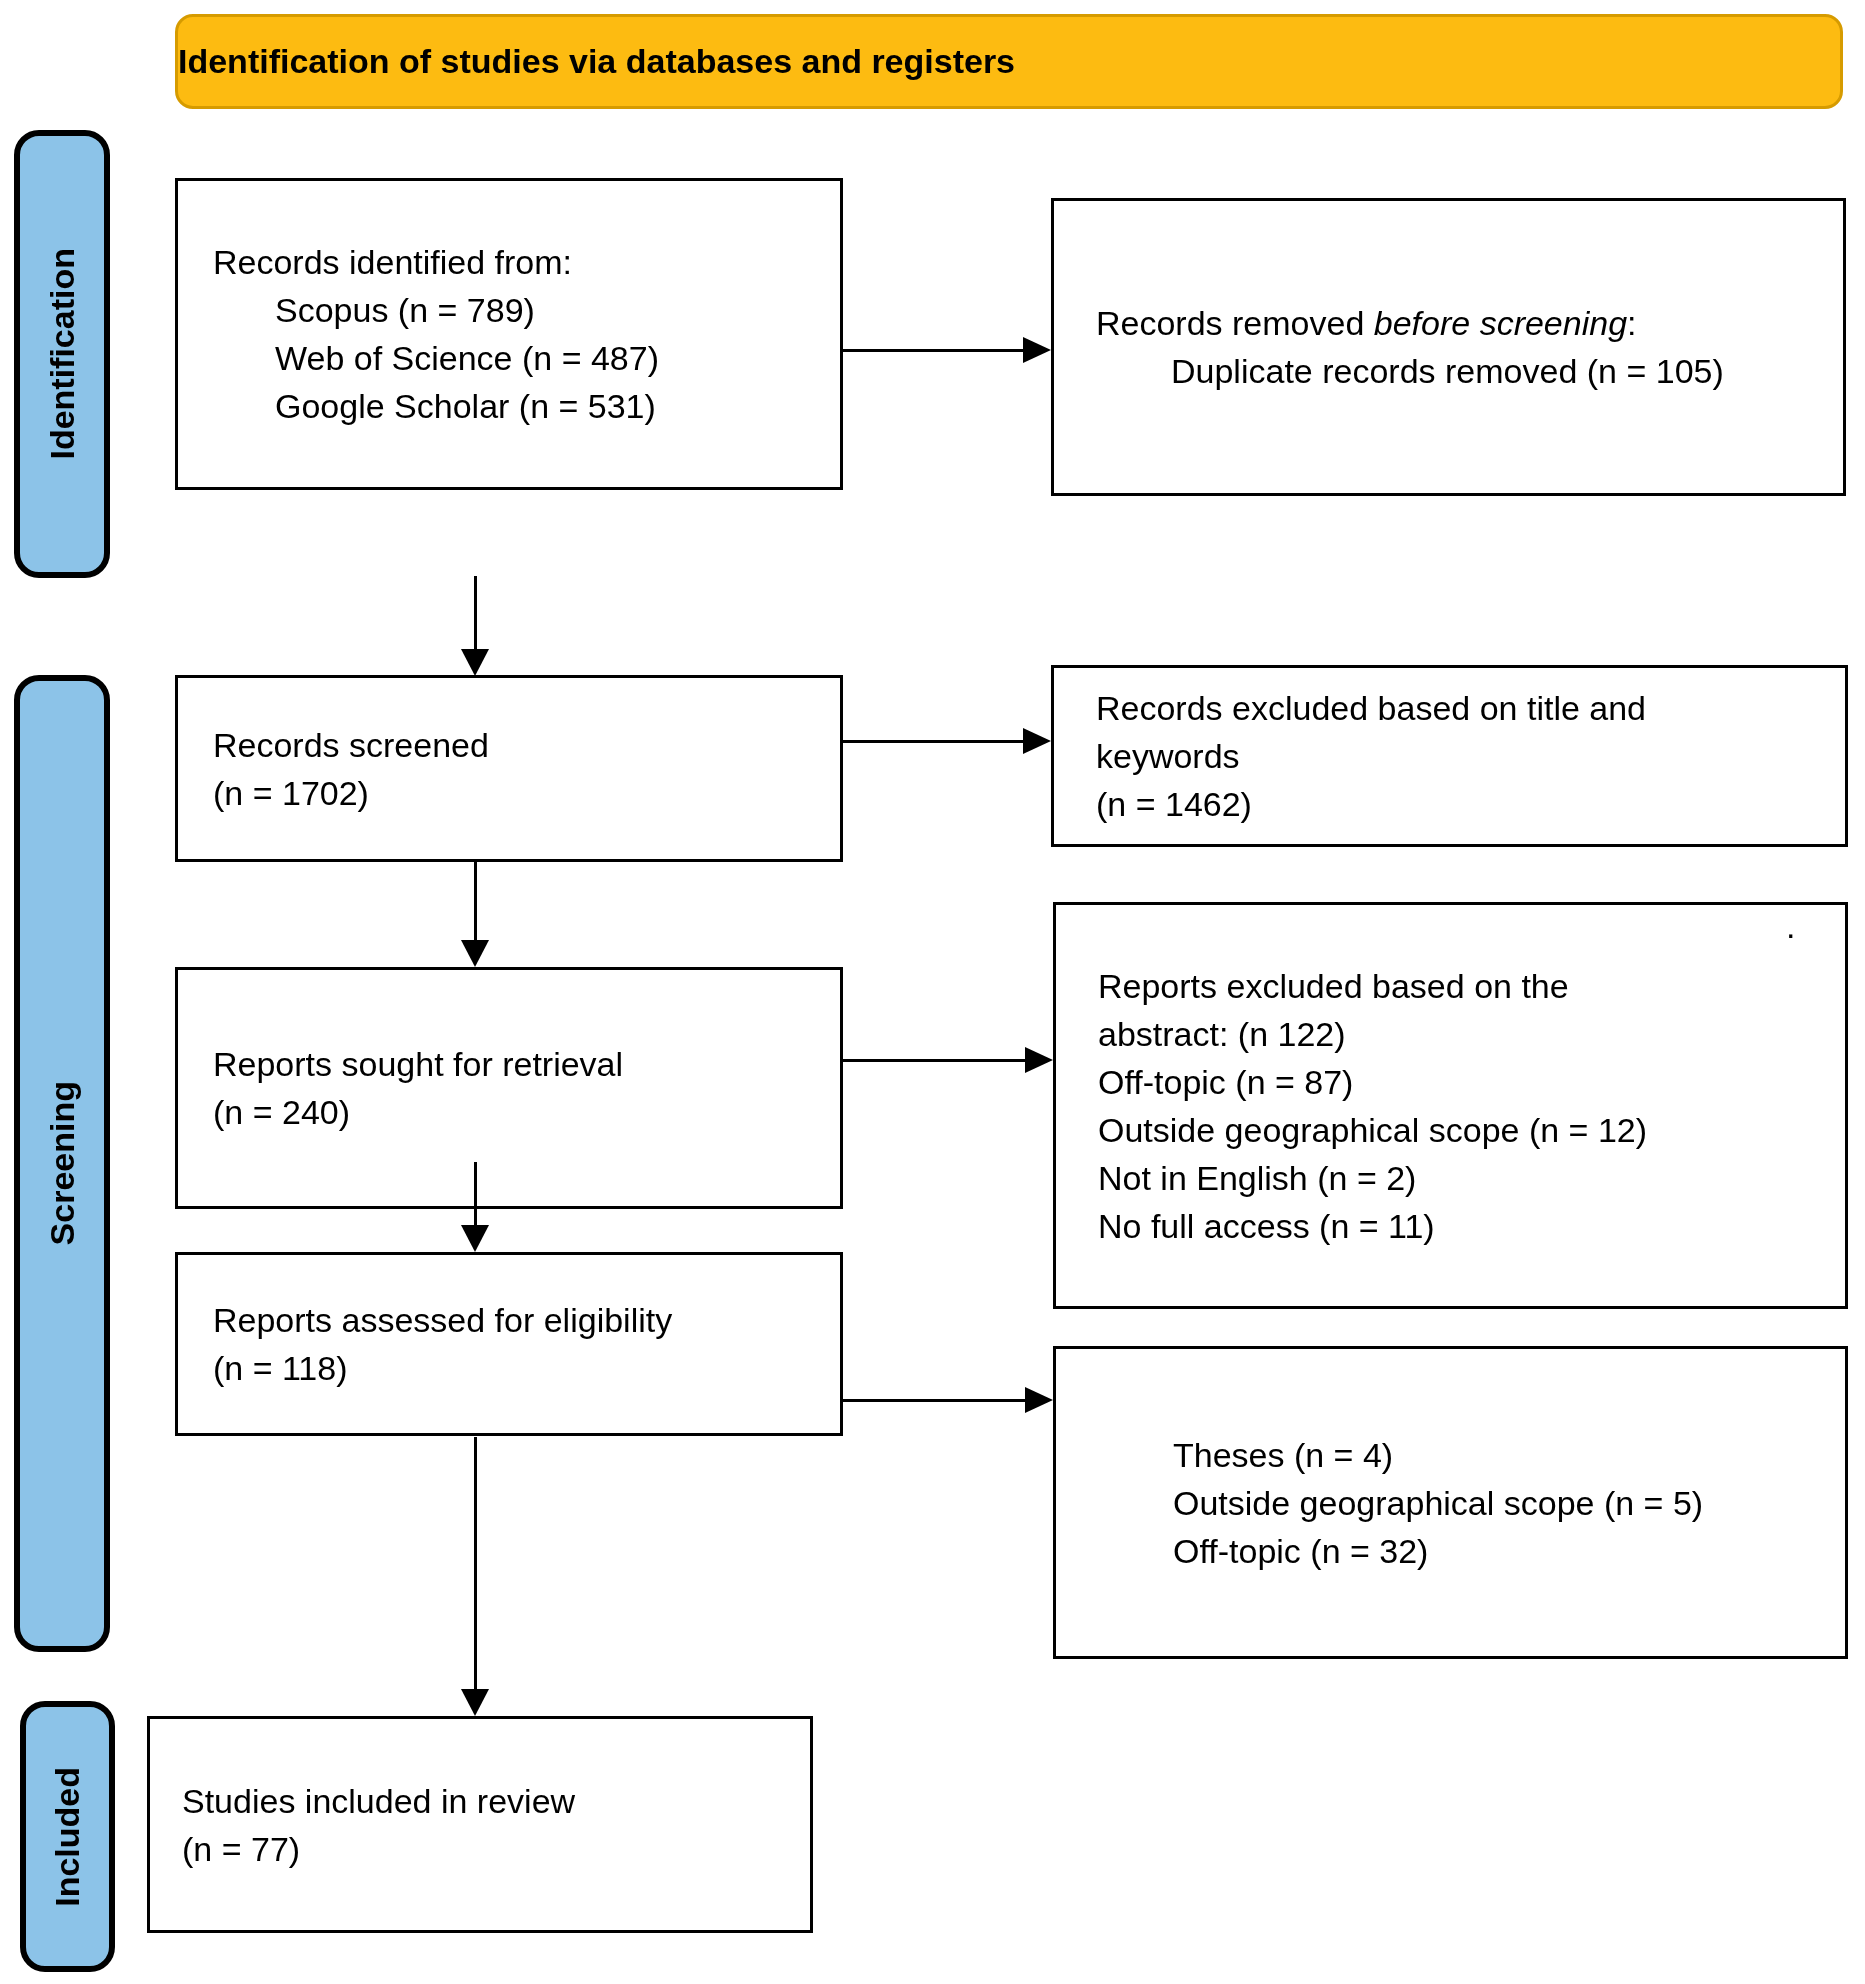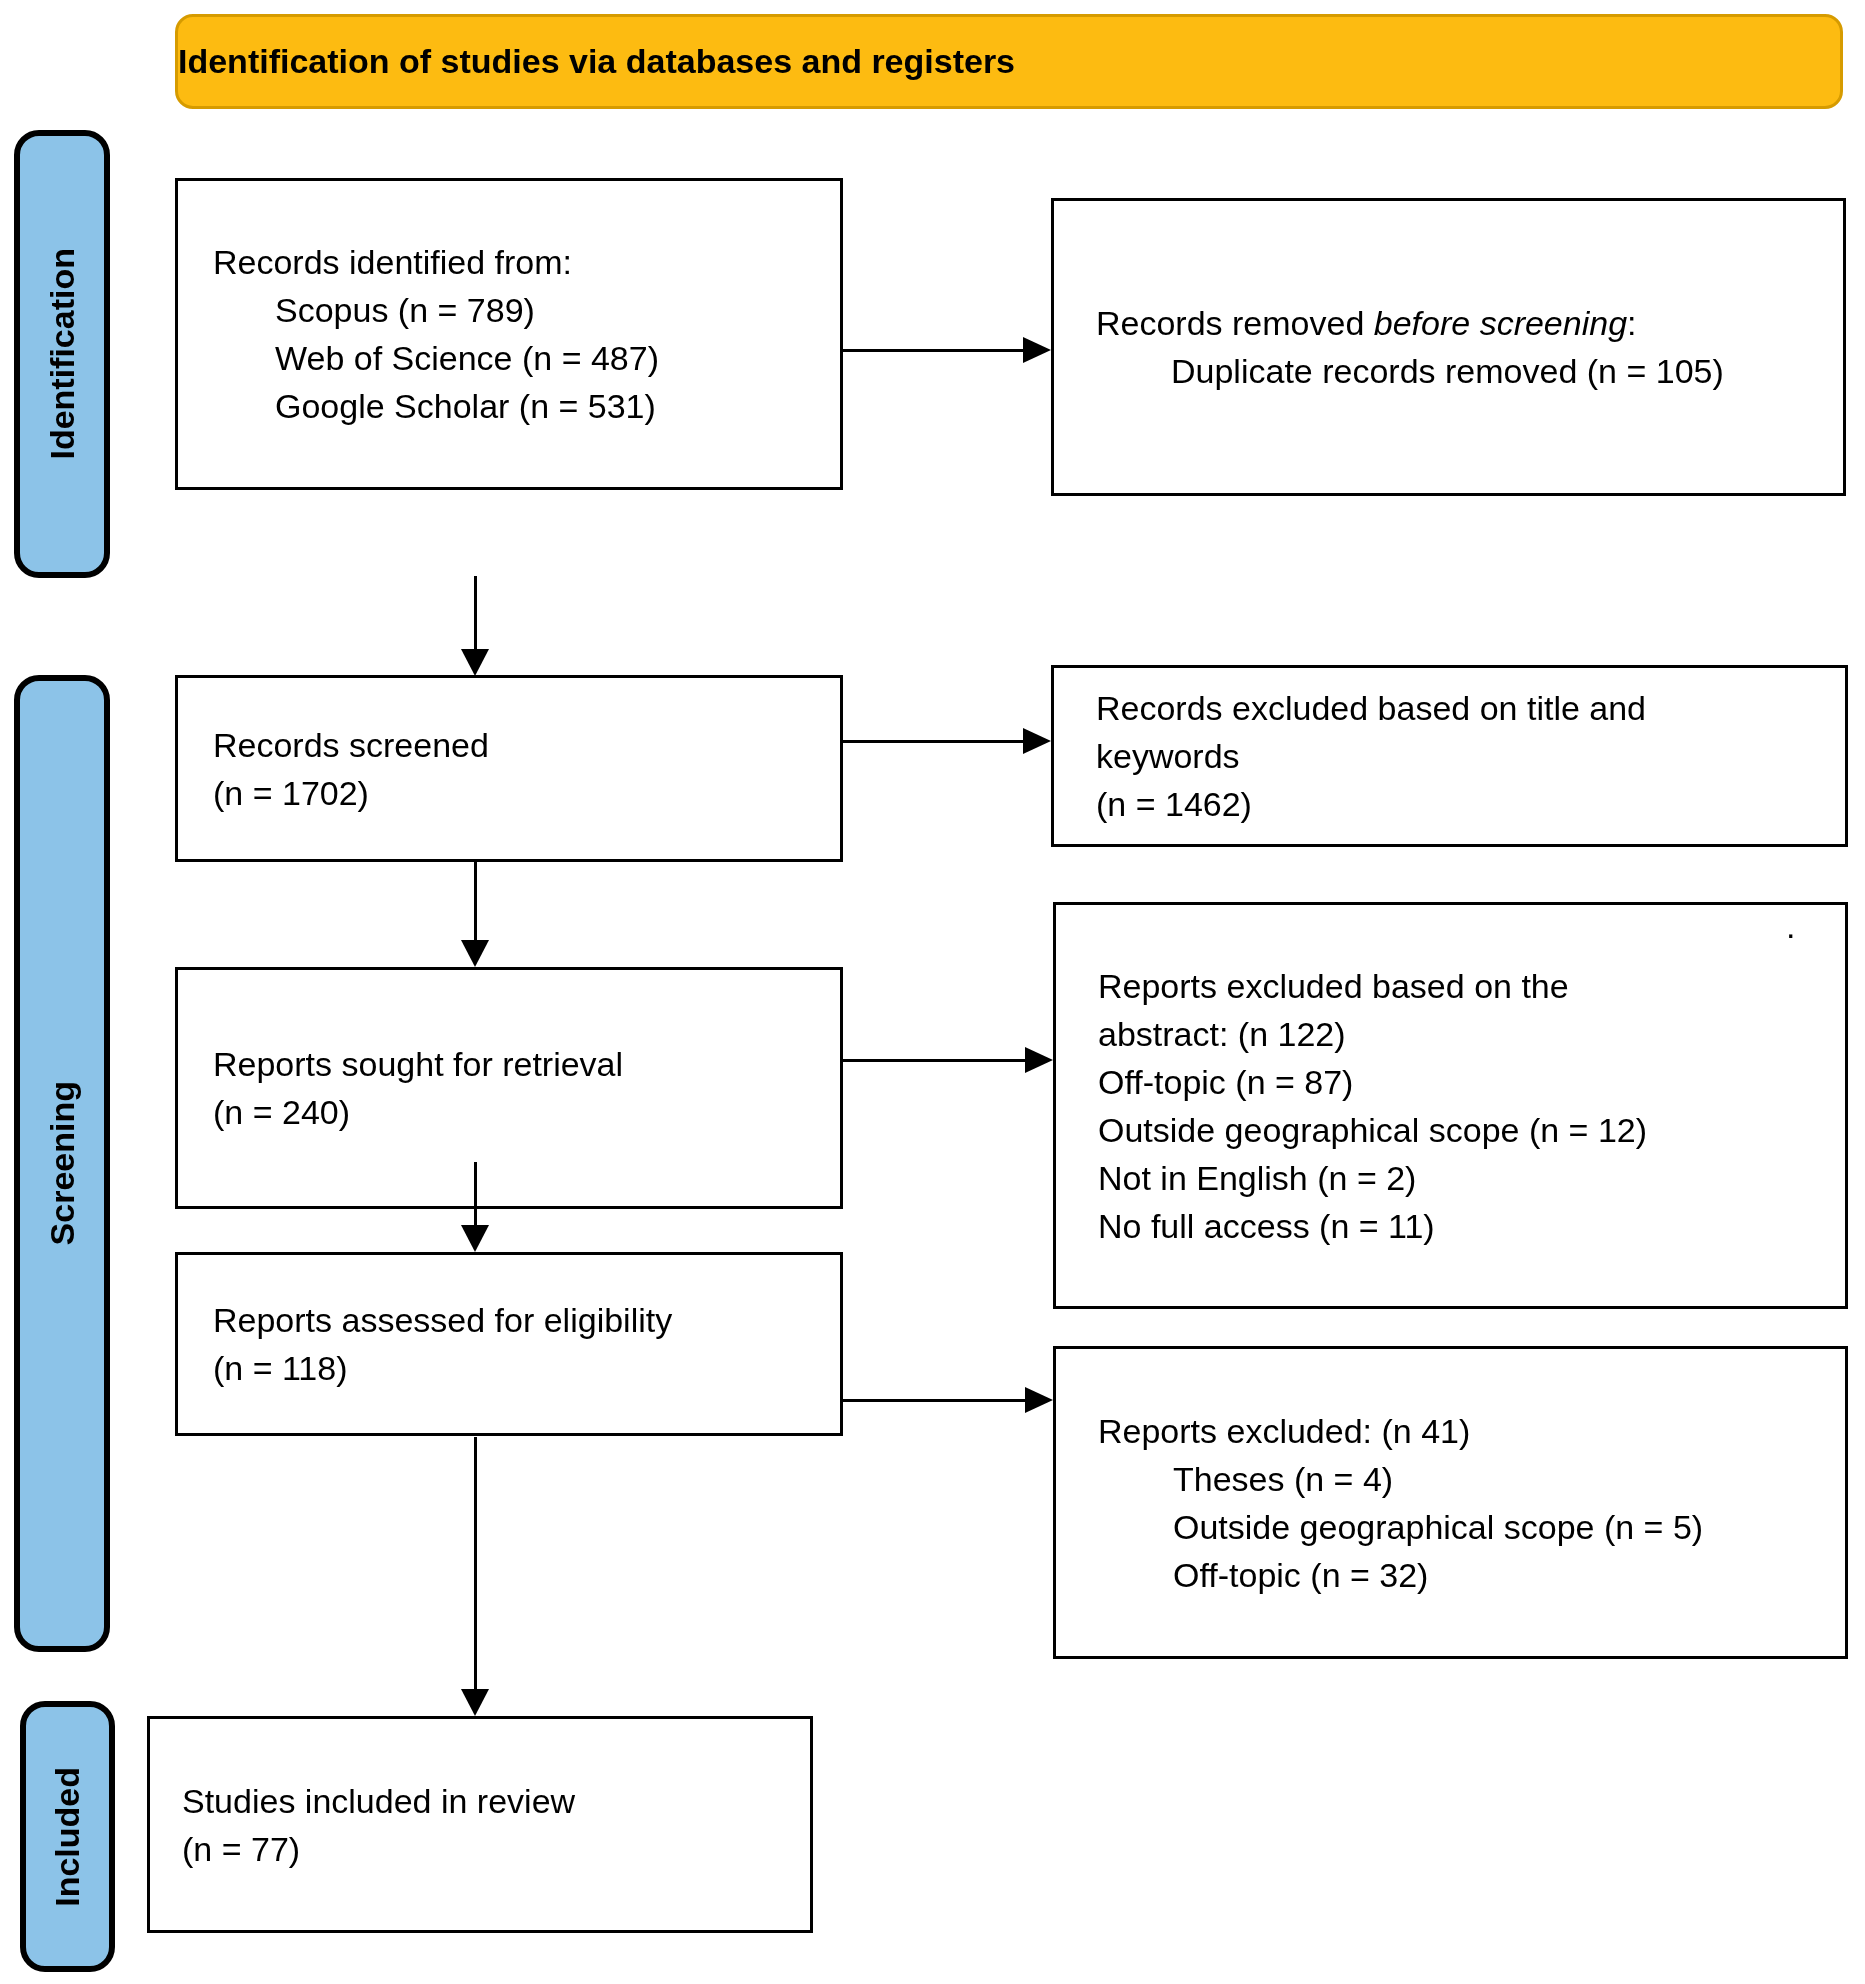--- a/index.html
+++ b/index.html
@@ -133,21 +133,20 @@
     <div class="line">Reports excluded based on the</div>
     <div class="line">abstract: (n 122)</div>
     <div class="line">Off-topic (n = 87)</div>
     <div class="line">Outside geographical scope (n = 12)</div>
     <div class="line">Not in English (n = 2)</div>
     <div class="line">No full access (n = 11)</div>
   </div>
   <span class="stray" style="left:1786px; top:907px;">.</span>
 
   <div class="box rbox" style="left:1053px; top:1346px; width:795px; height:313px;">
-    <div class="line">Reports excluded: (n 41)</div>
     <div class="line indent2">Theses (n = 4)</div>
     <div class="line indent2">Outside geographical scope (n = 5)</div>
     <div class="line indent2">Off-topic (n = 32)</div>
   </div>
 
   <div class="vline" style="left:474px; top:576px; height:74px;"></div>
   <div class="ah-down" style="left:461px; top:649px;"></div>
 
   <div class="vline" style="left:474px; top:862px; height:79px;"></div>
   <div class="ah-down" style="left:461px; top:940px;"></div>

